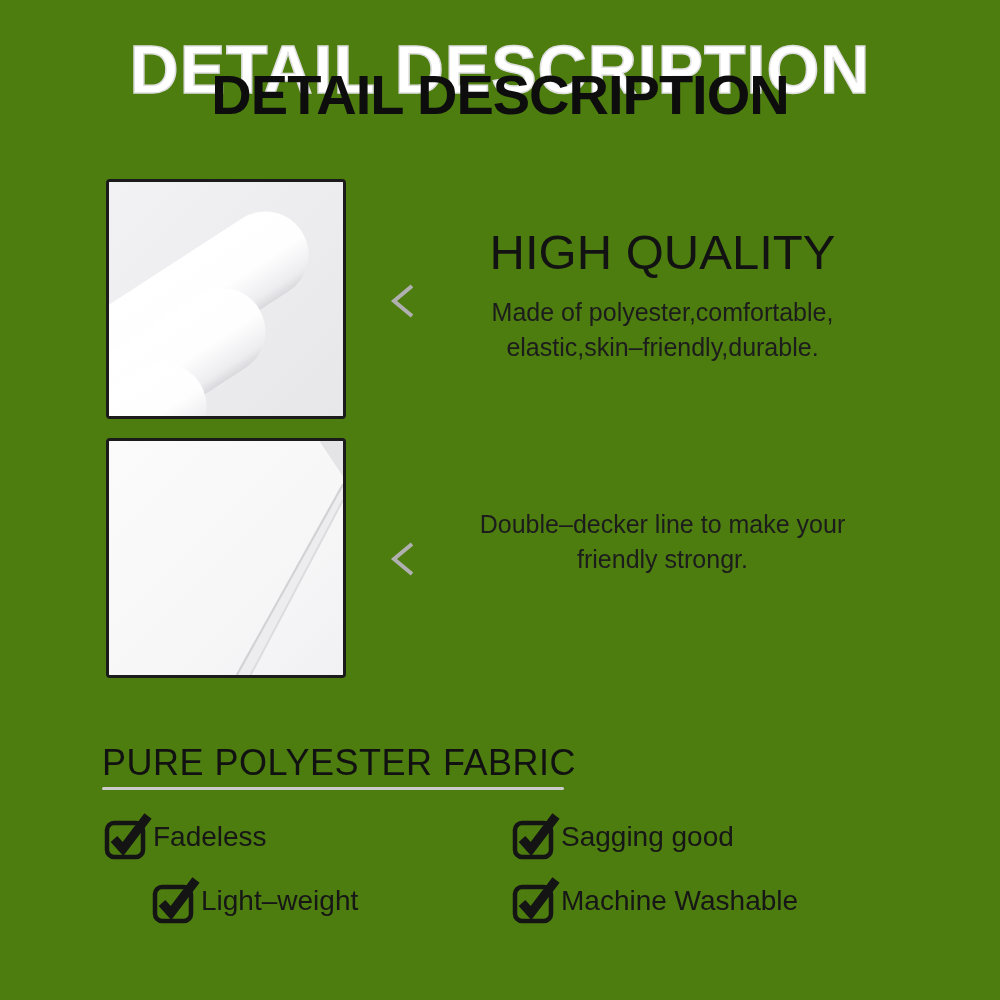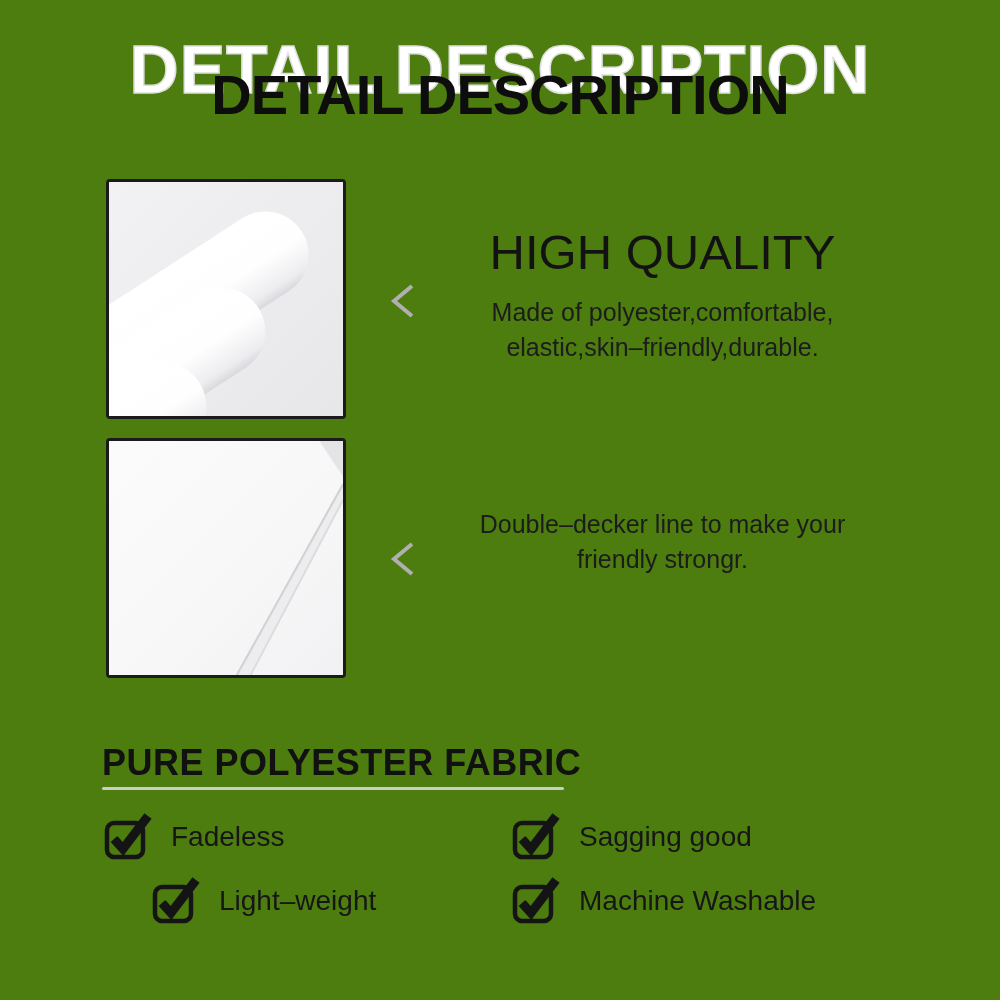--- a/index.html
+++ b/index.html
@@ -87,39 +87,38 @@
     line-height: 35px;
     color: #1c1c1c;
   }
 
   
   .features-heading {
     position: absolute;
     left: 102px;
     top: 742px;
     font-size: 36px;
-    font-weight: bold;
+    font-weight: normal;
     color: #111111;
     letter-spacing: 0.5px;
     white-space: nowrap;
   }
   .features-underline {
     position: absolute;
     left: 102px;
     top: 787px;
     width: 462px;
     height: 3px;
     background: #cbcbcb;
     border-radius: 2px;
   }
   .feature-item {
     position: absolute;
     display: flex;
     align-items: center;
-    gap: 18px;
     height: 50px;
   }
   .feature-item svg { display: block; width: 49px; height: 50px; flex: 0 0 auto; }
   .feature-label {
     font-size: 28px;
     color: #161616;
     white-space: nowrap;
   }
   .fi-0 { left: 104px; top: 812px; }
   .fi-1 { left: 104px; top: 876px; padding-left: 48px; }

